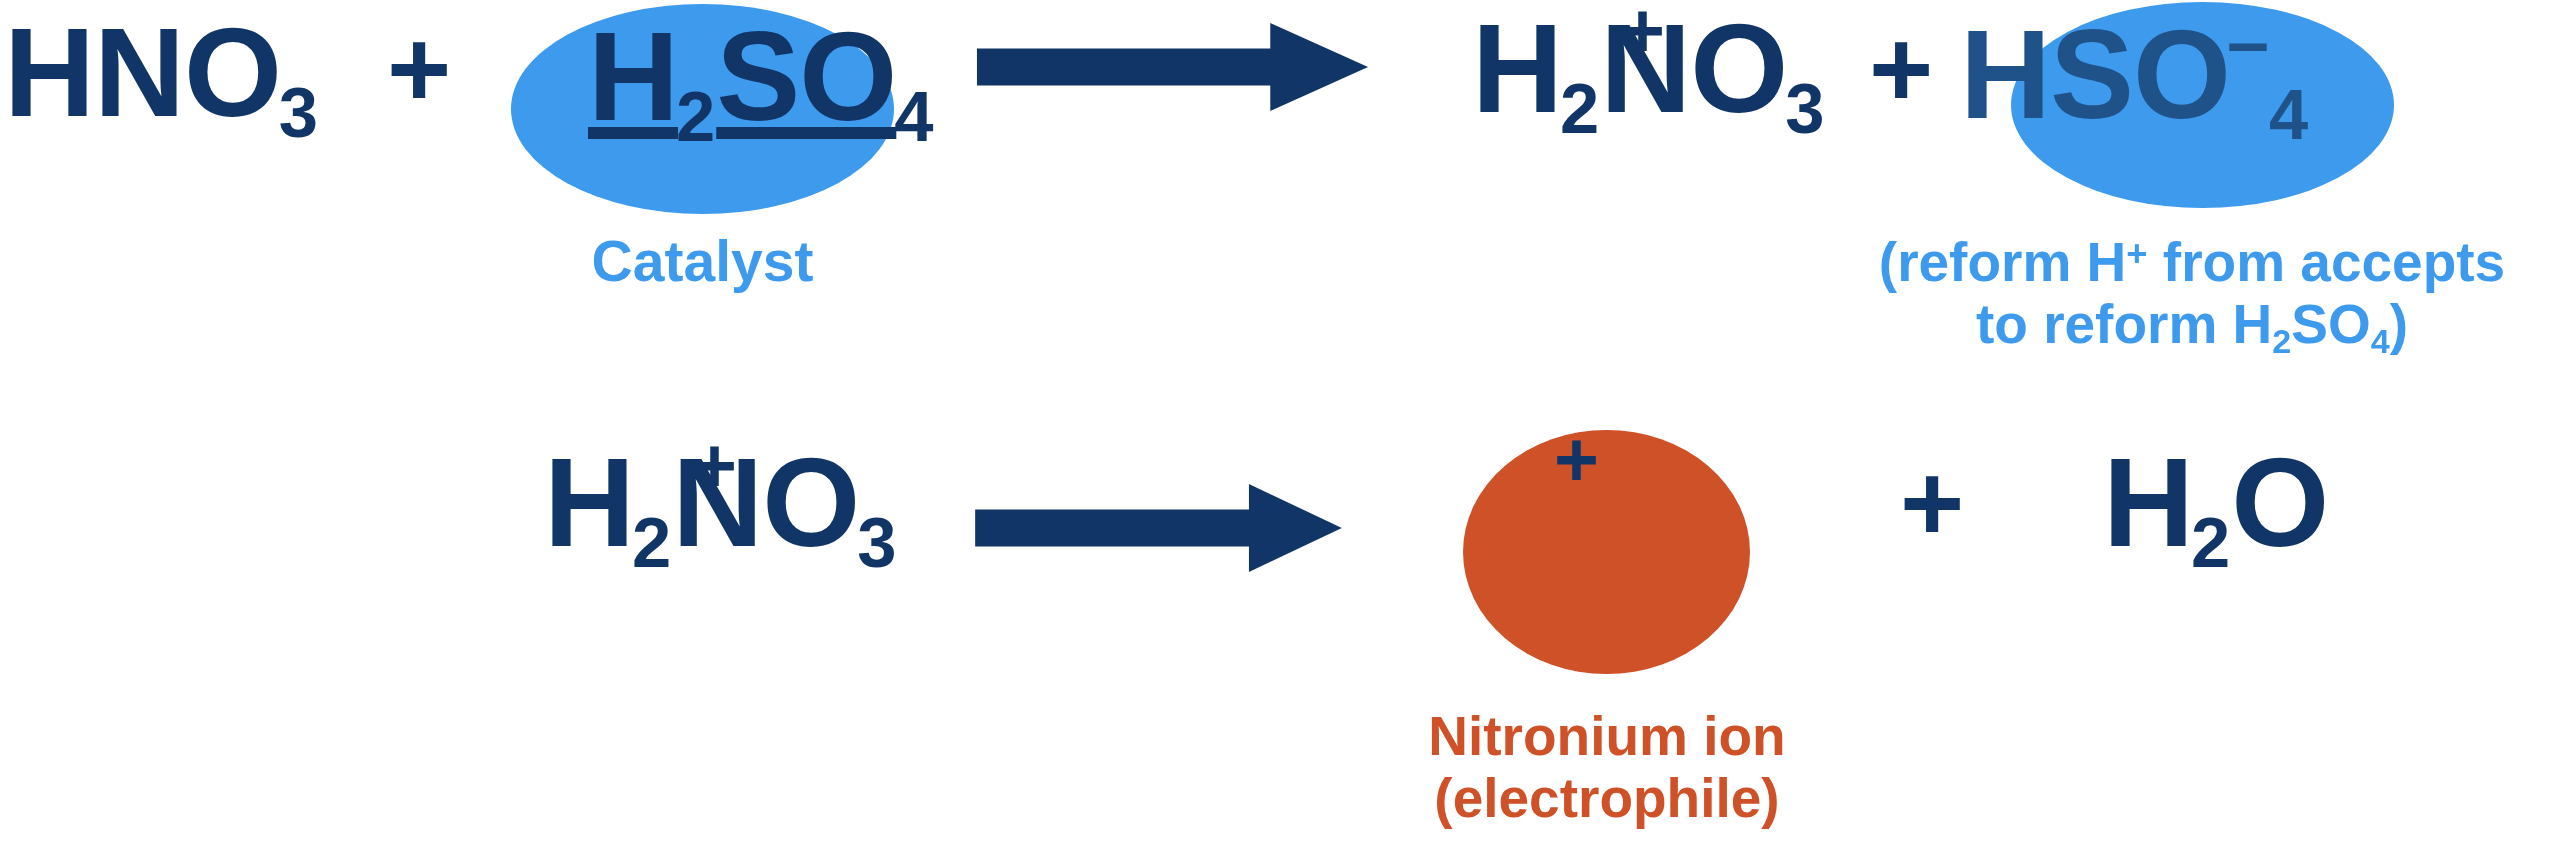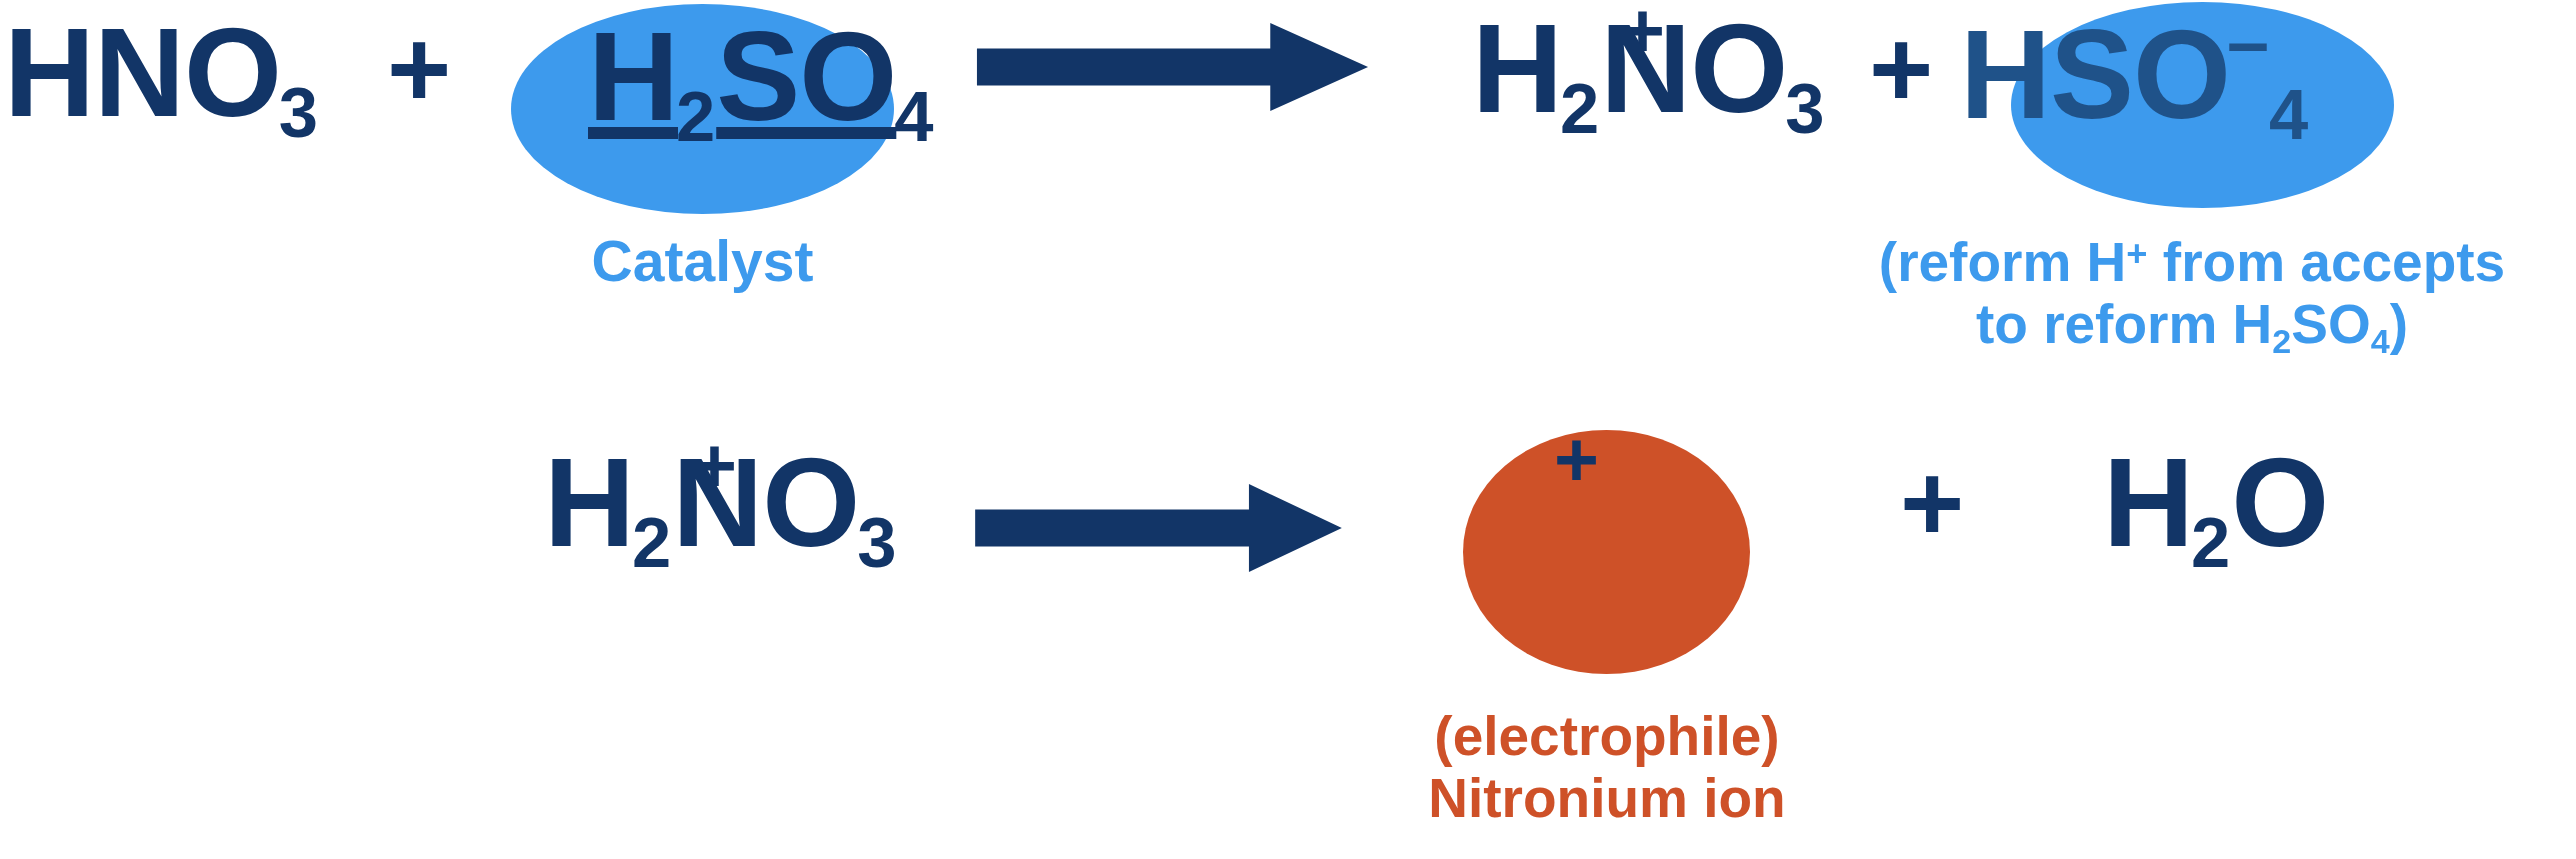--- a/index.html
+++ b/index.html
@@ -165,22 +165,22 @@
   <div class="arrow" style="left:974px; top:484px;">
     <svg width="369" height="88" viewBox="0 0 375 90" aria-hidden="true">
       <path d="M0 26 L280 26 L280 0 L375 45 L280 90 L280 64 L0 64 Z" fill="#123567"></path>
     </svg>
   </div>
 
   <div class="ellipse orange" style="left:1463px; top:430px; width:287px; height:244px;"></div>
   <div class="charge-over" style="left:1554px; top:421px;">+</div>
 
   <div class="caption nitronium-note" style="left:1312px; top:706px; width:590px;">
+    <span class="line">Nitronium ion</span>
     <span class="line">(electrophile)</span>
-    <span class="line">Nitronium ion</span>
   </div>
 
   <div class="plus-sign" style="left:1900px; top:448px;">+</div>
 
   <div class="formula" style="left:2103px; top:440px;">
     <span>H</span><span class="sub">2</span><span>O</span>
   </div>
 
 </div>
 

